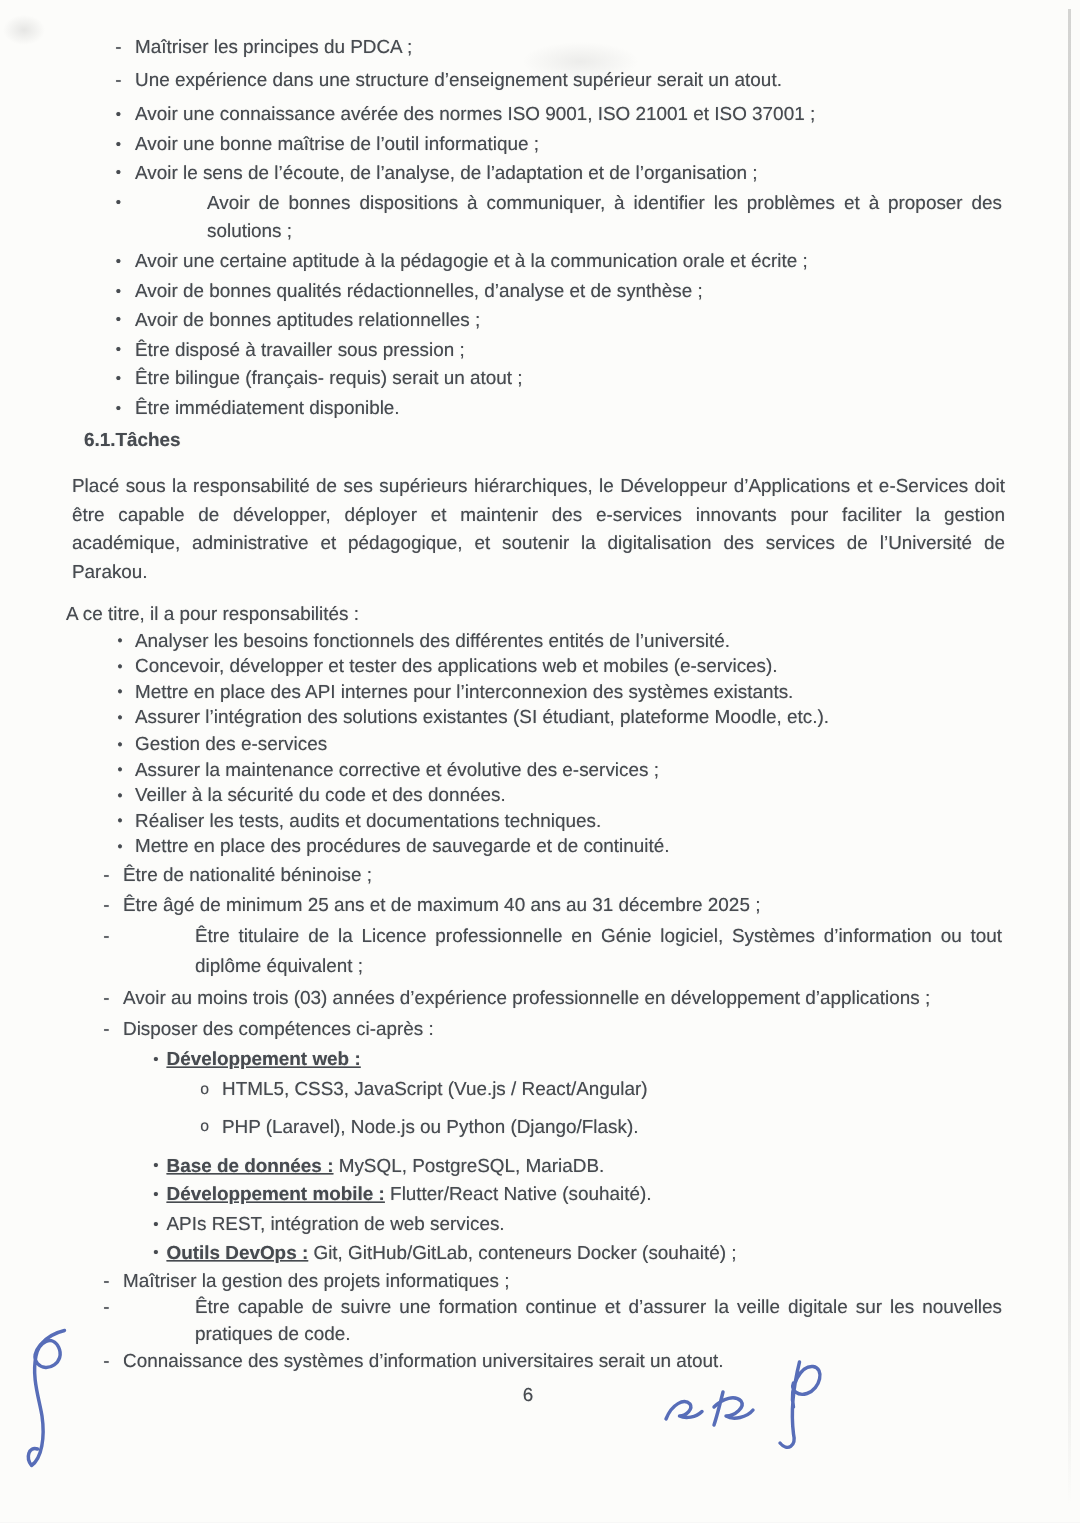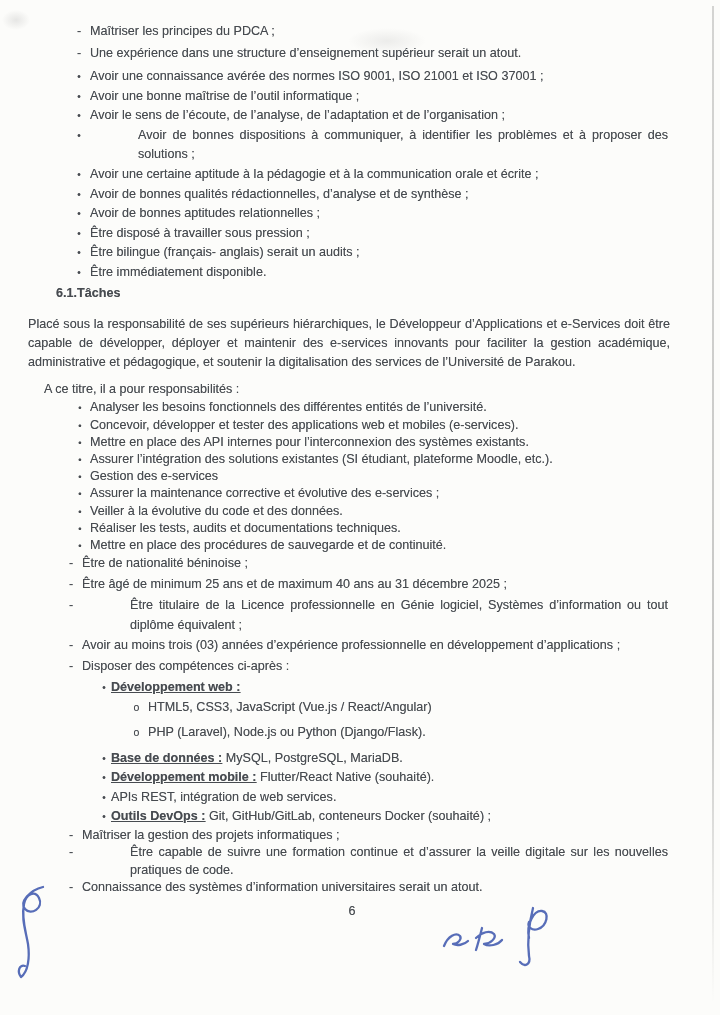--- a/index.html
+++ b/index.html
@@ -23,21 +23,21 @@
   .intro .li{margin-left:68px;line-height:20.5px;margin-bottom:1px;}
   .intro .mk{width:22px;}
 
   .h53{margin:11px 0 0 30px;line-height:20px;font-size:12.9px;}
   .s53{margin-top:4px;}
   .s53 .li{margin-left:68px;line-height:19.6px;}
   .s53 .mk{width:22px;font-size:10px;line-height:19.6px;}
 
   .h6{margin:5px 0 0 38px;line-height:20px;font-size:12.9px;}
   .h61{margin:0 0 12px 56px;line-height:20px;font-weight:700;}
-  .para{margin:1px 50px 0 28px;line-height:19.3px;text-align:justify;}
+  .para{margin:1px 50px 0 48px;line-height:19.3px;text-align:justify;}
   .respintro{margin:8px 0 0 44px;line-height:19px;}
   .resp .li{margin-left:70px;line-height:17.2px;}
   .resp .mk{width:20px;font-size:9.5px;line-height:17.2px;}
 
   .h62{margin:7px 0 0 40px;line-height:20px;font-size:12.9px;}
   .s62 .li{margin-left:60px;line-height:19.8px;margin-bottom:1px;}
   .s62 .mk{width:22px;}
 
   .skills .li{margin-left:97px;line-height:19.5px;}
   .skills .mk{width:14px;font-size:10px;line-height:19.5px;}
@@ -115,21 +115,21 @@
       <div class="li">
           <span class="mk">•</span>
           <span class="tx">Avoir de bonnes aptitudes relationnelles ;</span>
         </div>
       <div class="li">
           <span class="mk">•</span>
           <span class="tx">Être disposé à travailler sous pression ;</span>
         </div>
       <div class="li">
           <span class="mk">•</span>
-          <span class="tx">Être bilingue (français- anglais) serait un audits ;</span>
+          <span class="tx">Être bilingue (français- requis) serait un atout ;</span>
         </div>
       <div class="li">
           <span class="mk">•</span>
           <span class="tx">Être immédiatement disponible.</span>
         </div>
     </div>
 
     <div class="h61">6.1.Tâches</div>
 
     <div class="para">Placé sous la responsabilité de ses supérieurs hiérarchiques, le Développeur d’Applications et e-Services doit être capable de développer, déployer et maintenir des e-services innovants pour faciliter la gestion académique, administrative et pédagogique, et soutenir la digitalisation des services de l’Université de Parakou.</div>
@@ -155,21 +155,21 @@
       <div class="li">
           <span class="mk">•</span>
           <span class="tx">Gestion des e-services</span>
         </div>
       <div class="li">
           <span class="mk">•</span>
           <span class="tx">Assurer la maintenance corrective et évolutive des e-services ;</span>
         </div>
       <div class="li">
           <span class="mk">•</span>
-          <span class="tx">Veiller à la évolutive du code et des données.</span>
+          <span class="tx">Veiller à la sécurité du code et des données.</span>
         </div>
       <div class="li">
           <span class="mk">•</span>
           <span class="tx">Réaliser les tests, audits et documentations techniques.</span>
         </div>
       <div class="li">
           <span class="mk">•</span>
           <span class="tx">Mettre en place des procédures de sauvegarde et de continuité.</span>
         </div>
     </div>

